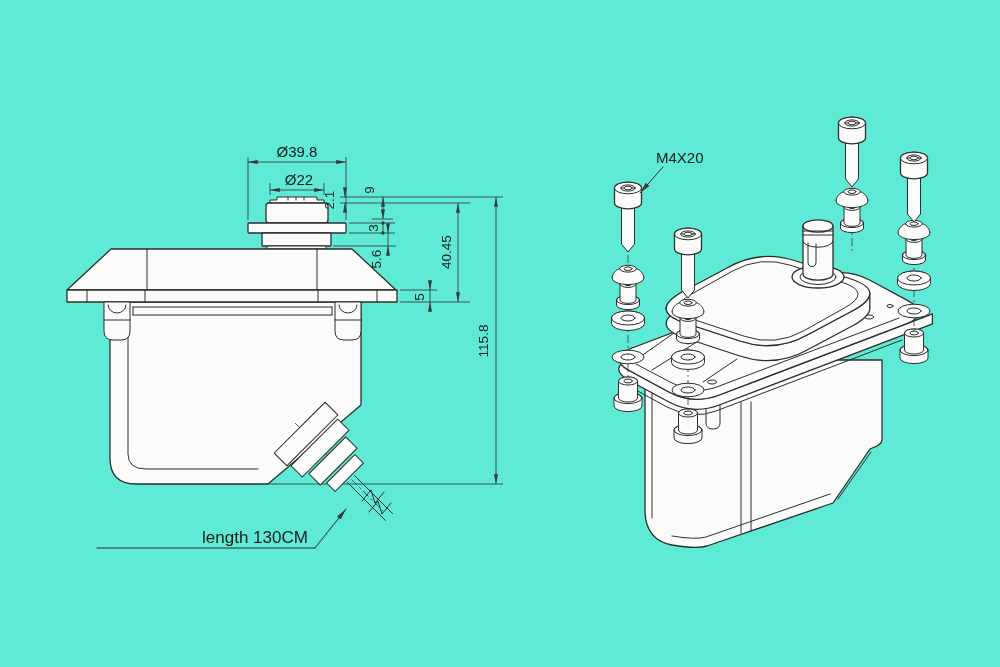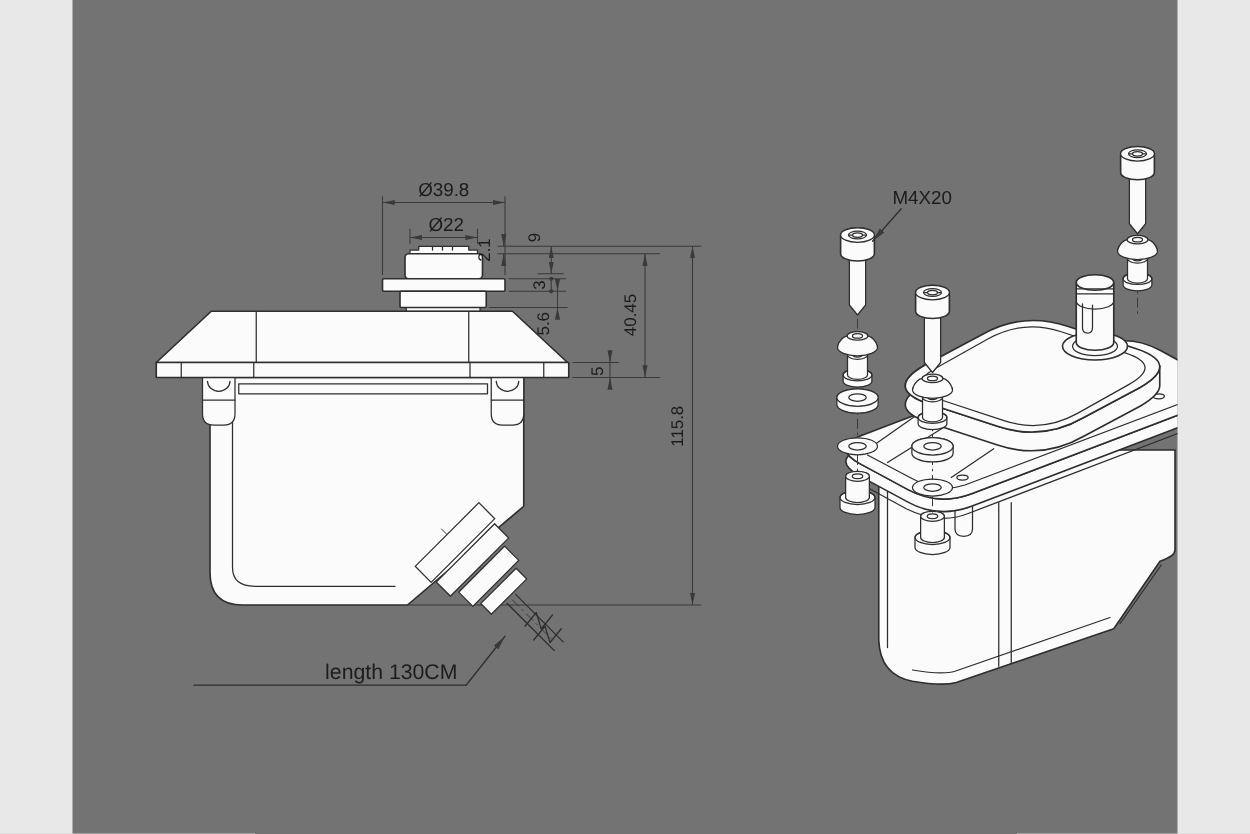--- a/index.html
+++ b/index.html
@@ -1,16 +1,16 @@
 <!DOCTYPE html>
 <html><head>
 <meta charset="utf-8">
 <style>
   html,body{margin:0;padding:0;background:#e8e8e8;font-family:"Liberation Sans",sans-serif;}
-  #canvas{width:884px;height:667px;background:#737373;position:relative;margin:0 auto;overflow:hidden;}
+  #canvas{width:1000px;height:667px;background:#5eead4;position:relative;margin:0 auto;overflow:hidden;}
   svg{display:block;}
   .ol2{fill:none;stroke:#2e2e2e;stroke-width:1;stroke-linejoin:round;stroke-linecap:round;}
   .fw{fill:#fbfbfb;stroke:#2e2e2e;stroke-width:1.3;stroke-linejoin:round;}
   .fw2{fill:#fbfbfb;stroke:#2e2e2e;stroke-width:1;stroke-linejoin:round;}
   .dim{fill:none;stroke:#3a3a3a;stroke-width:0.85;}
   .cl{fill:none;stroke:#3a3a3a;stroke-width:0.8;stroke-dasharray:8 3 2 3;}
   .dt{font-family:"Liberation Sans",sans-serif;font-size:13.5px;fill:#1c1c1c;}
   .dtb{font-family:"Liberation Sans",sans-serif;font-size:15px;fill:#1c1c1c;}
   .lbl{font-family:"Liberation Sans",sans-serif;font-size:17px;fill:#1c1c1c;}
 </style>

